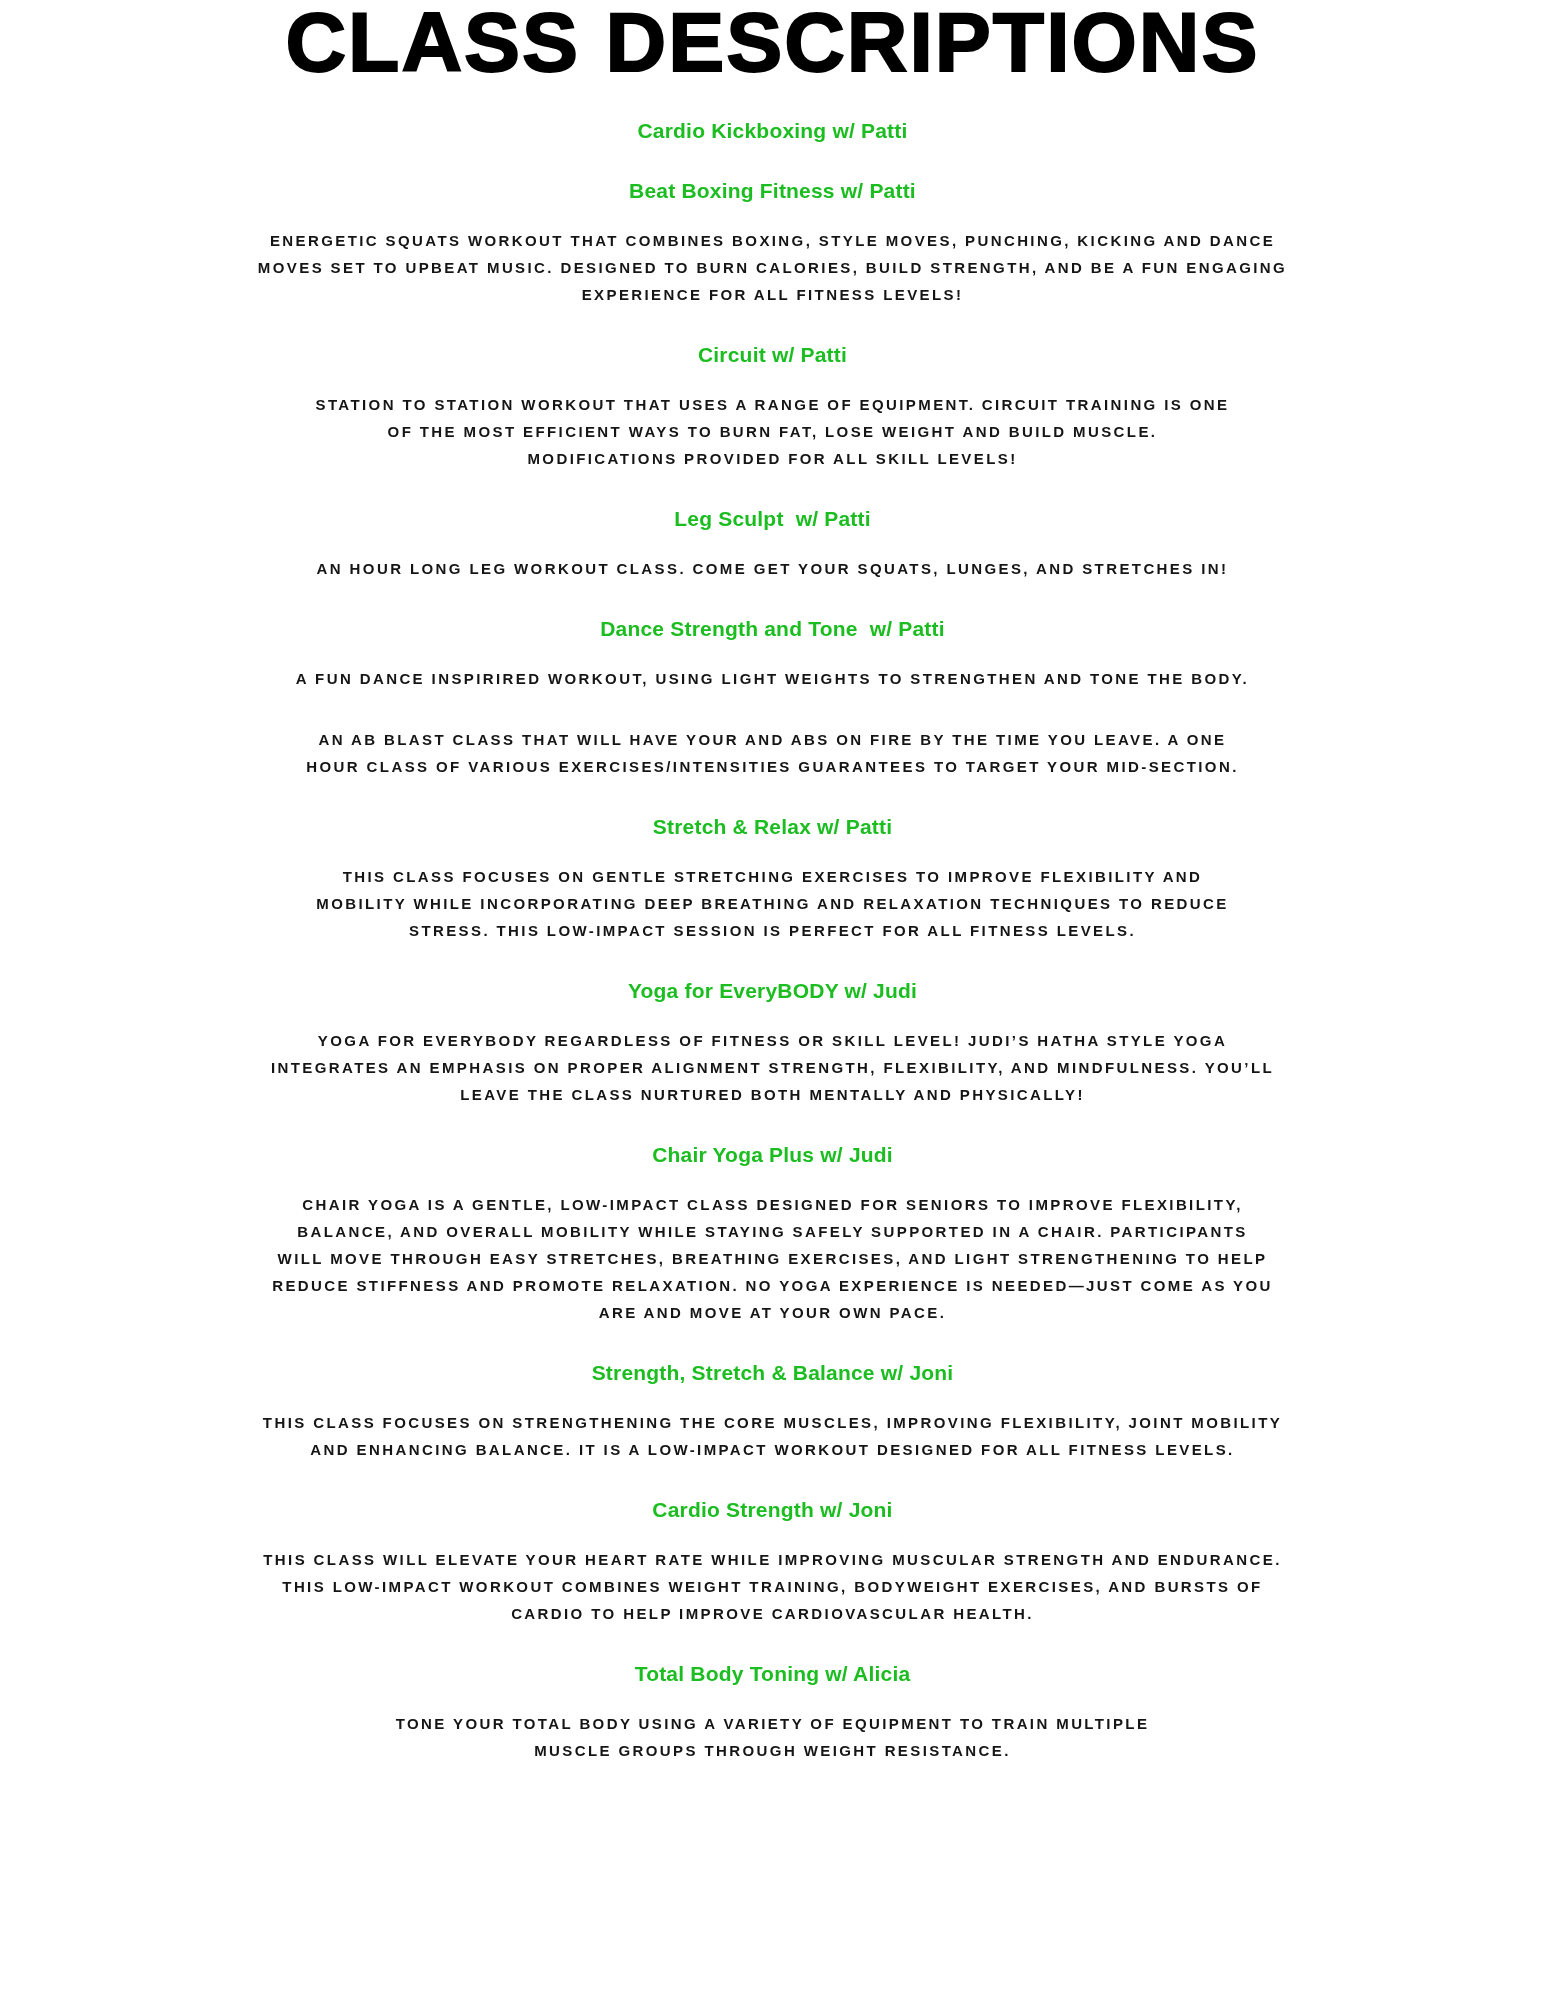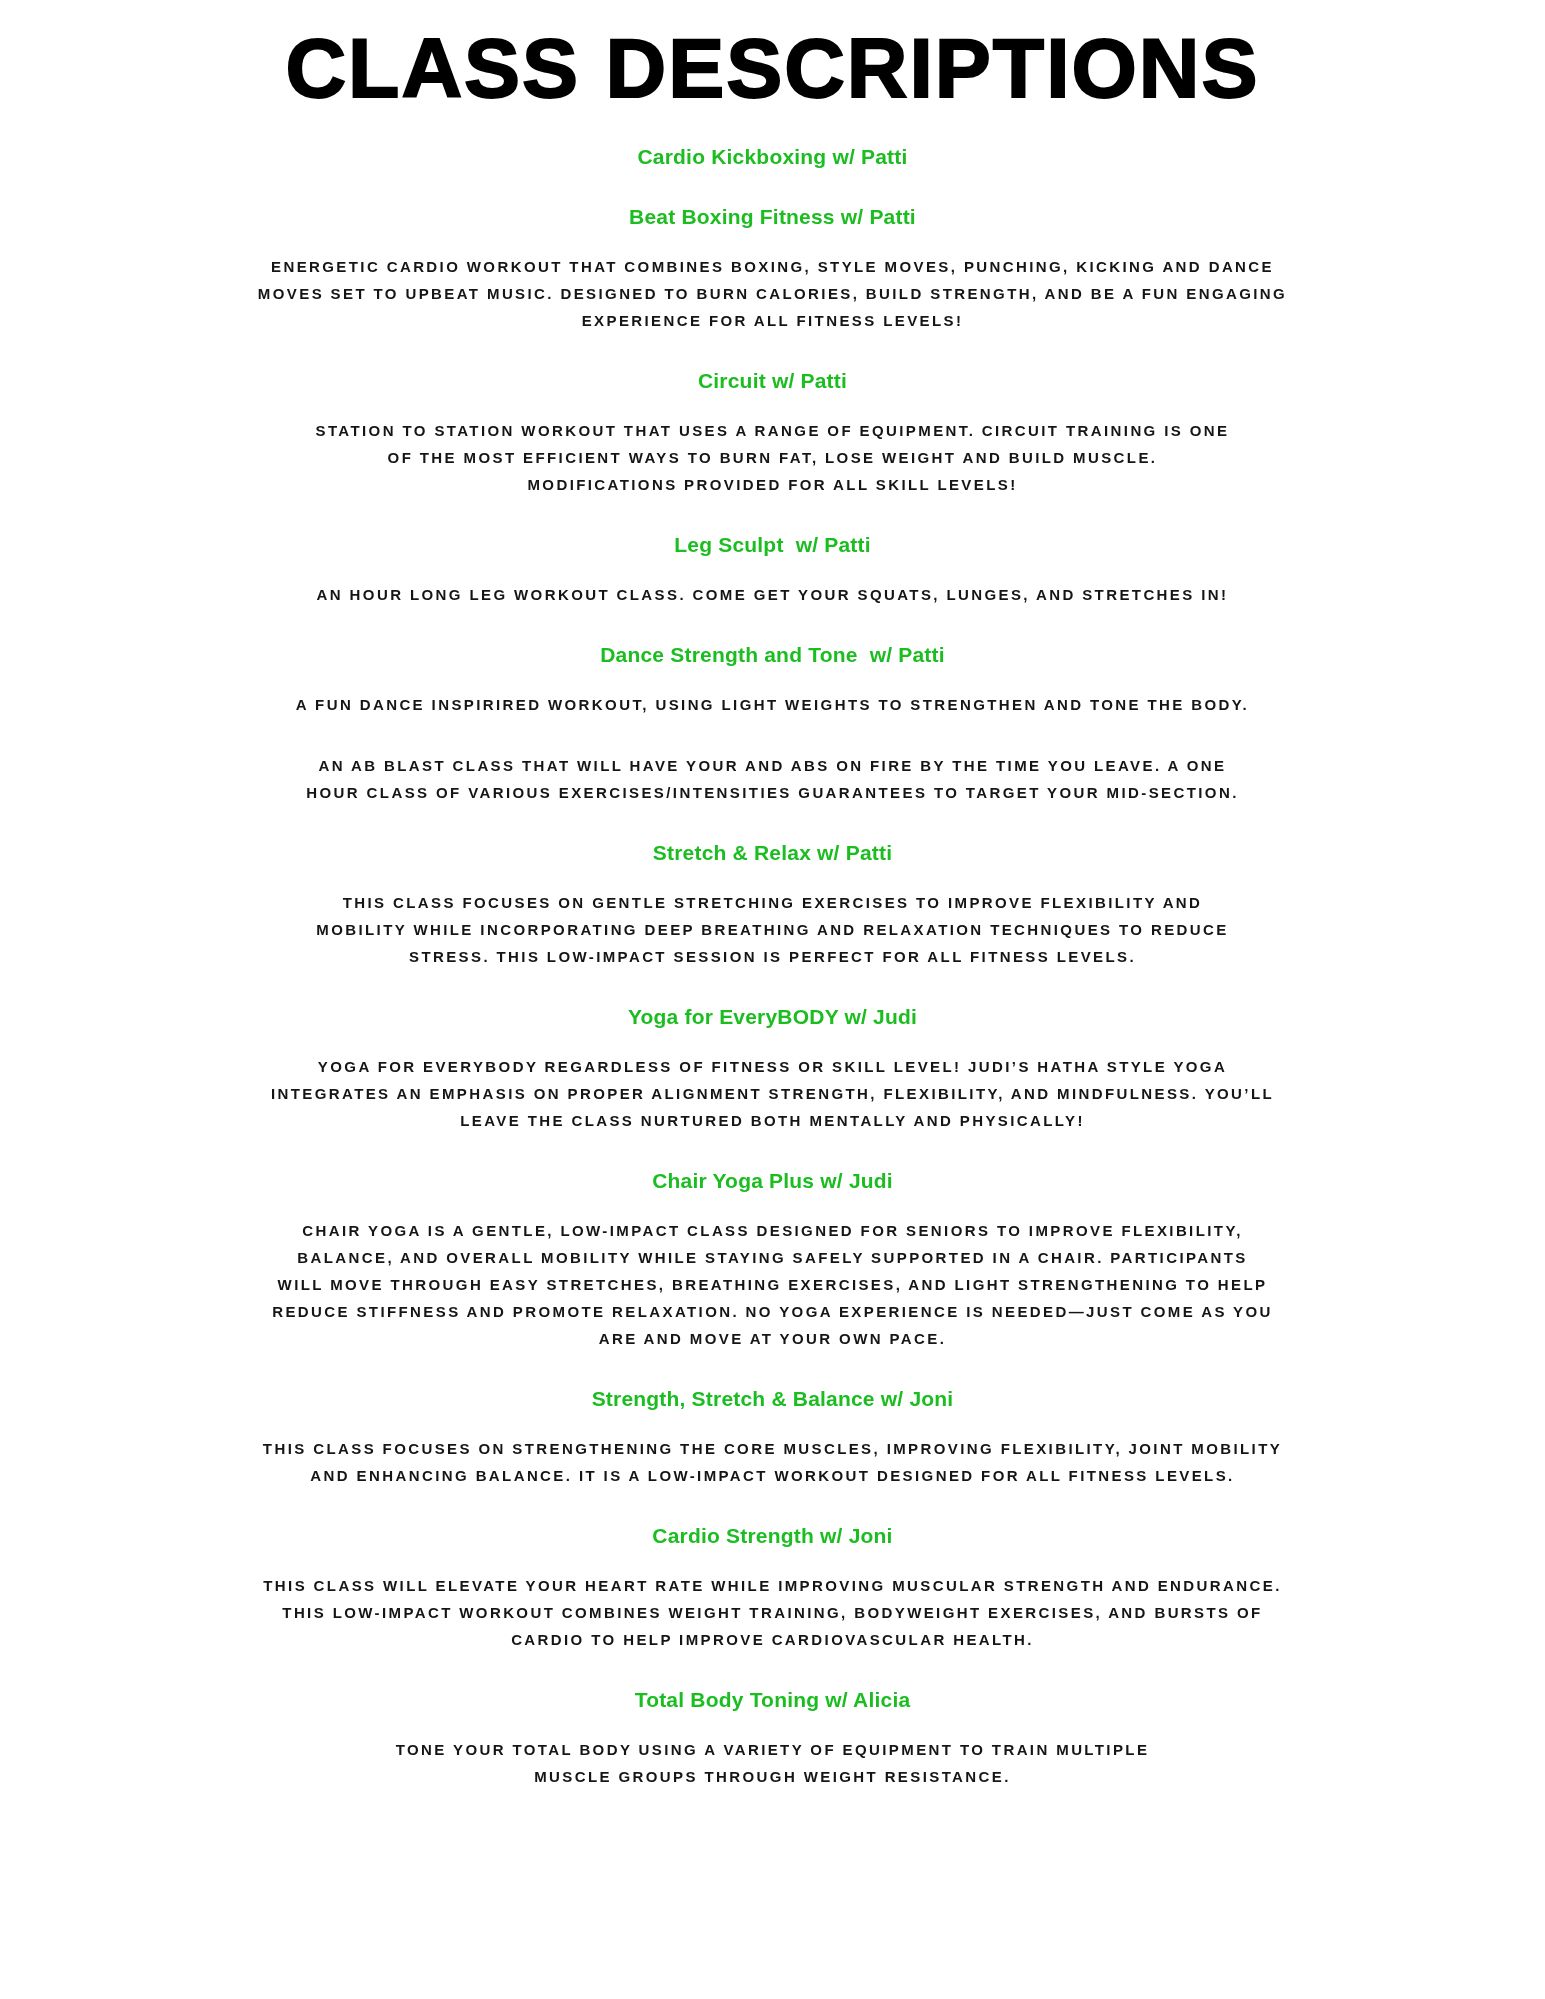--- a/index.html
+++ b/index.html
@@ -11,21 +11,20 @@
     position: relative;
     width: 1545px;
     height: 1999px;
     margin: 0 auto;
     background: var(--bg, #ffffff);
     overflow: hidden;
     font-family: "Liberation Sans", sans-serif;
   }
   .page-title {
     margin: 0;
-    padding-top: 26px;
     text-align: center;
     font-family: "Liberation Sans", sans-serif;
     font-weight: 700;
     font-size: 84px;
     line-height: 1.0;
     letter-spacing: 2px;
     color: var(--title, #000000);
     -webkit-text-stroke: 2px var(--title, #000000);
   }
   .class-list {
@@ -63,21 +62,21 @@
 <div class="page">
   <h1 class="page-title">CLASS DESCRIPTIONS</h1>
 
   <main class="class-list">
   <section class="class-section">
     <h2 class="class-heading">Cardio Kickboxing w/ Patti</h2>
   </section>
 
   <section class="class-section">
     <h2 class="class-heading">Beat Boxing Fitness w/ Patti</h2>
-    <p class="class-desc">ENERGETIC CARDIO WORKOUT THAT COMBINES BOXING, STYLE MOVES, PUNCHING, KICKING AND DANCE
+    <p class="class-desc">ENERGETIC SQUATS WORKOUT THAT COMBINES BOXING, STYLE MOVES, PUNCHING, KICKING AND DANCE
 MOVES SET TO UPBEAT MUSIC. DESIGNED TO BURN CALORIES, BUILD STRENGTH, AND BE A FUN ENGAGING
 EXPERIENCE FOR ALL FITNESS LEVELS!</p>
   </section>
 
   <section class="class-section">
     <h2 class="class-heading">Circuit w/ Patti</h2>
     <p class="class-desc">STATION TO STATION WORKOUT THAT USES A RANGE OF EQUIPMENT. CIRCUIT TRAINING IS ONE
 OF THE MOST EFFICIENT WAYS TO BURN FAT, LOSE WEIGHT AND BUILD MUSCLE.
 MODIFICATIONS PROVIDED FOR ALL SKILL LEVELS!</p>
   </section>

